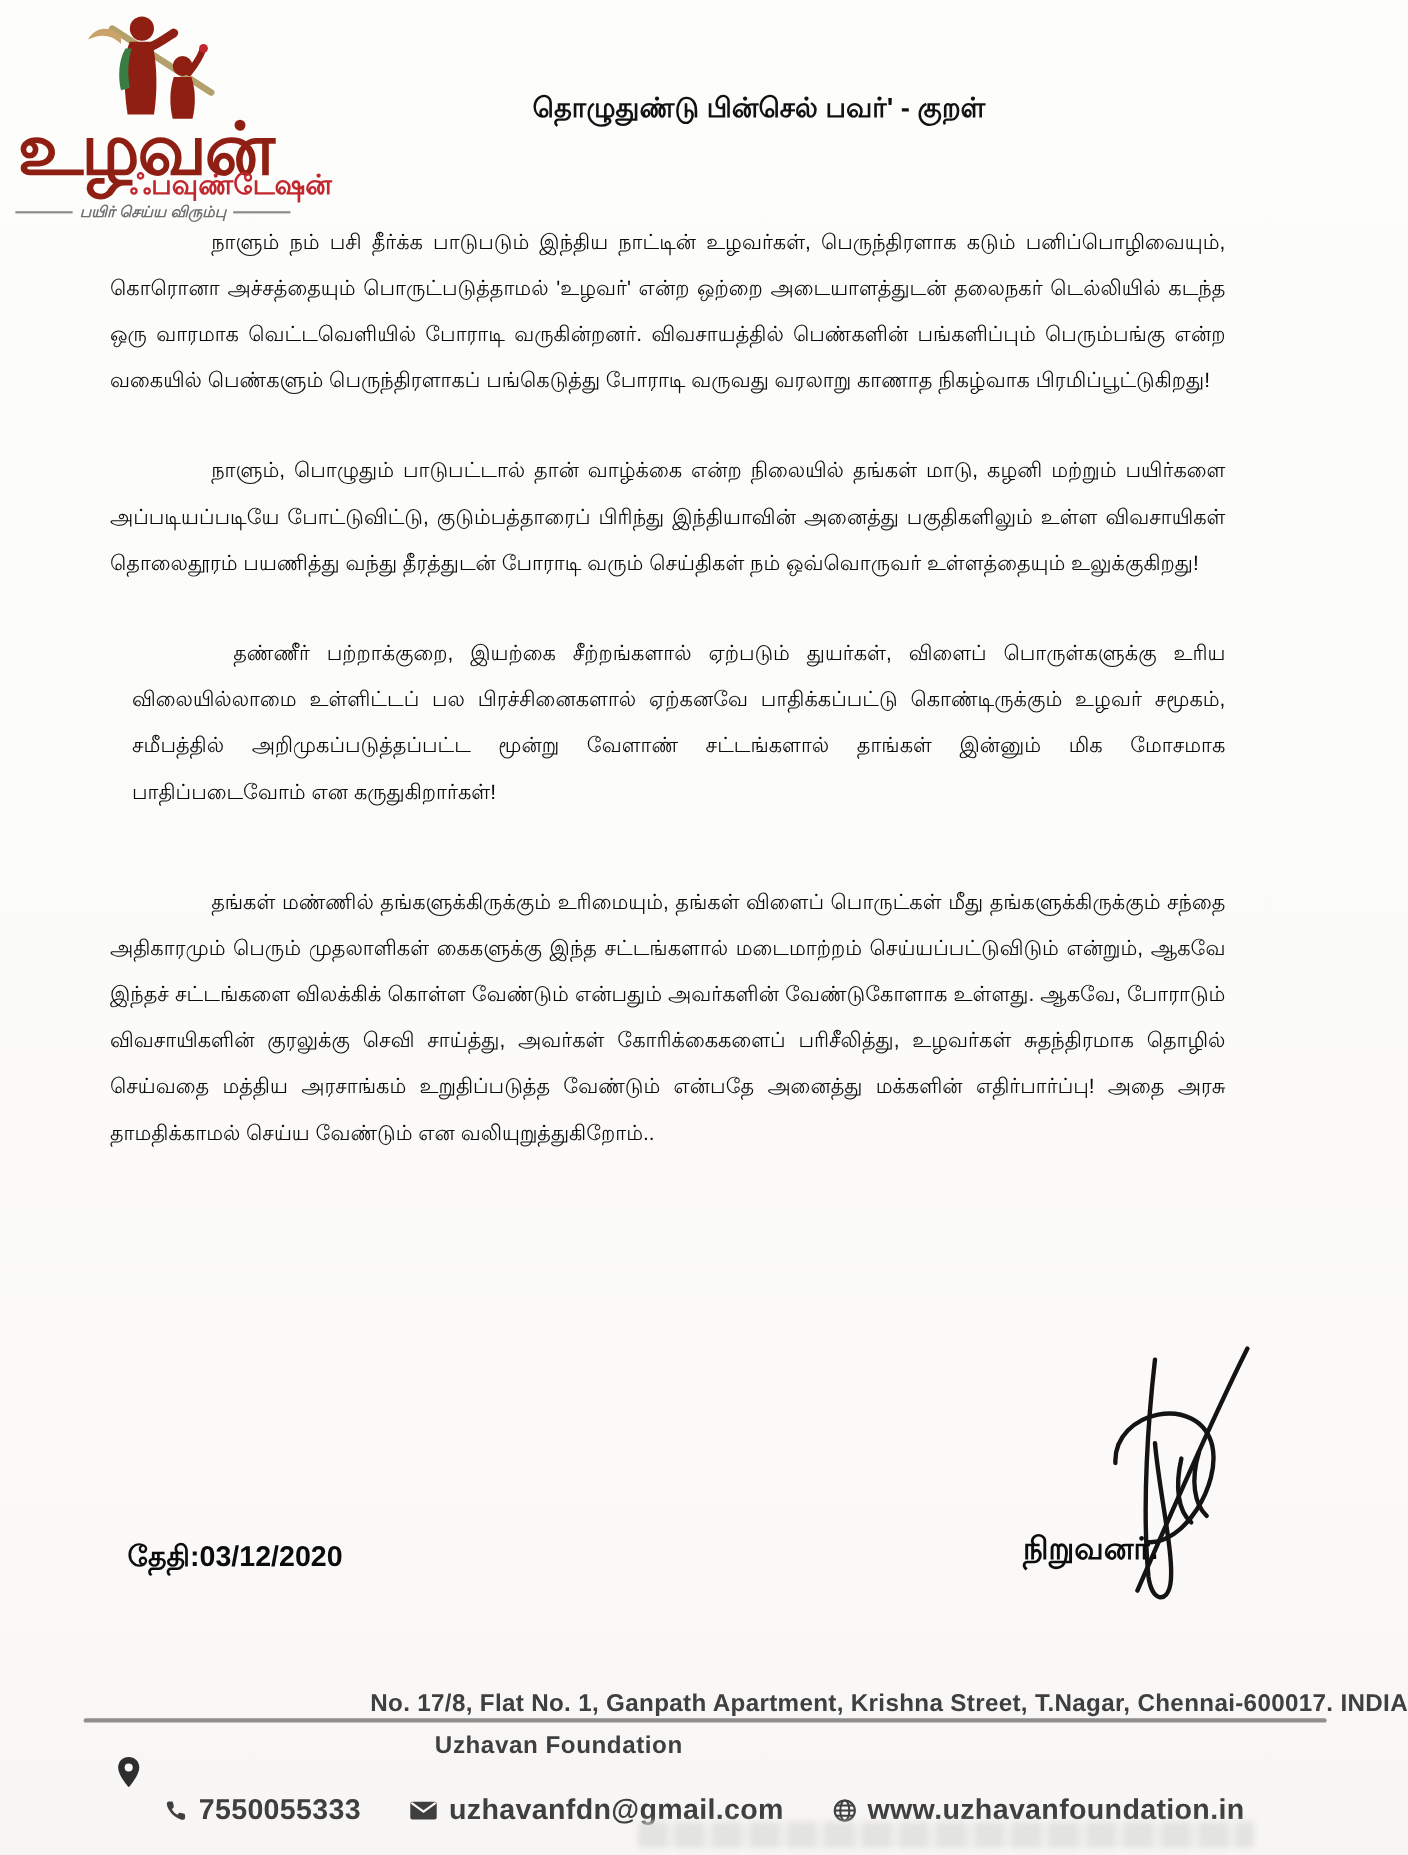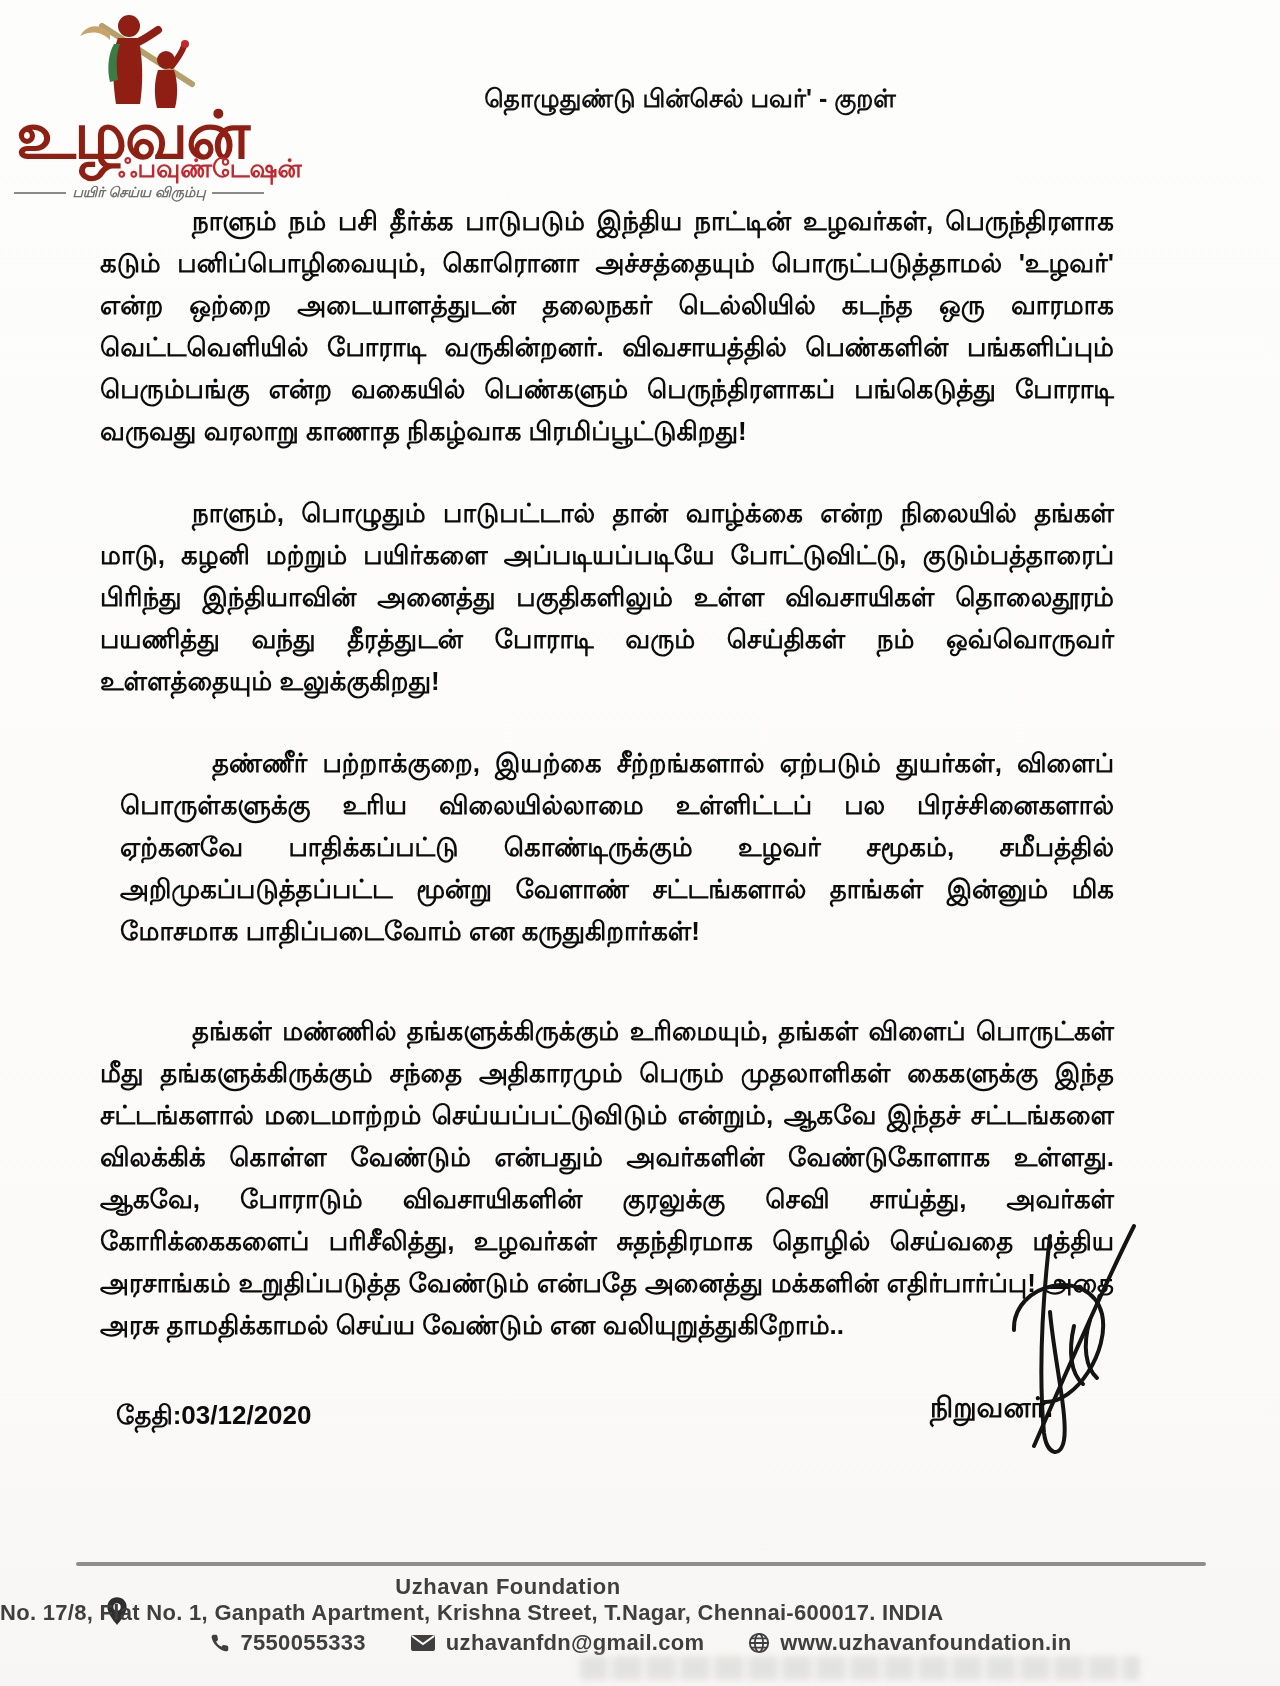--- a/index.html
+++ b/index.html
@@ -39,21 +39,21 @@
   .kural{
     position:absolute;left:360px;top:80px;width:660px;
     text-align:center;color:#111;
     font-size:25px;font-weight:bold;line-height:37px;
   }
 
   
   .body-text{
     position:absolute;left:100px;top:200px;width:1014px;
     color:#0c0c0c;
-    font-size:26px;line-height:42px;font-weight:700;
+    font-size:19px;line-height:42px;font-weight:400;
     text-align:justify;
   }
   .body-text p{margin:0 0 40px 0;text-indent:92px;}
   .body-text p:nth-child(3){margin-bottom:58px;margin-left:20px;}
 
   
   .date-line{
     position:absolute;left:116px;top:1400px;
     font-size:26px;font-weight:600;color:#0c0c0c;
   }
@@ -70,28 +70,28 @@
   
   .footer-rule{
     position:absolute;left:76px;top:1562px;width:1130px;height:4px;
     background:#8e8e8e;border-radius:2px;
   }
   .footer-org{
     position:absolute;left:0;top:1574px;width:1016px;text-align:center;
     font-size:22px;color:#3f3f3f;letter-spacing:.5px;font-weight:600;
   }
   .footer-address{
-    position:absolute;left:0;top:1600px;width:1280px;text-align:left;
+    position:absolute;left:0;top:1535px;width:1280px;text-align:right;
     font-size:22px;color:#3f3f3f;letter-spacing:.3px;font-weight:600;
   }
   .footer-pin{position:absolute;left:106px;top:1596px;width:22px;height:30px;}
   .footer-contacts{
     position:absolute;left:0;top:1630px;width:1280px;
     display:flex;justify-content:center;gap:44px;align-items:center;
-    font-size:22px;color:#3f3f3f;letter-spacing:.3px;font-weight:600;
+    font-size:26px;color:#3f3f3f;letter-spacing:.3px;font-weight:600;
   }
   .contact-item{display:flex;align-items:center;gap:10px;}
   .contact-item svg{display:block;}
 
   .watermark{
     position:absolute;left:580px;top:1656px;width:560px;height:24px;
     background:repeating-linear-gradient(90deg,#dcdcda 0 26px,#ececea 26px 34px);
     filter:blur(3px);opacity:.75;border-radius:3px;
   }
 </style>

